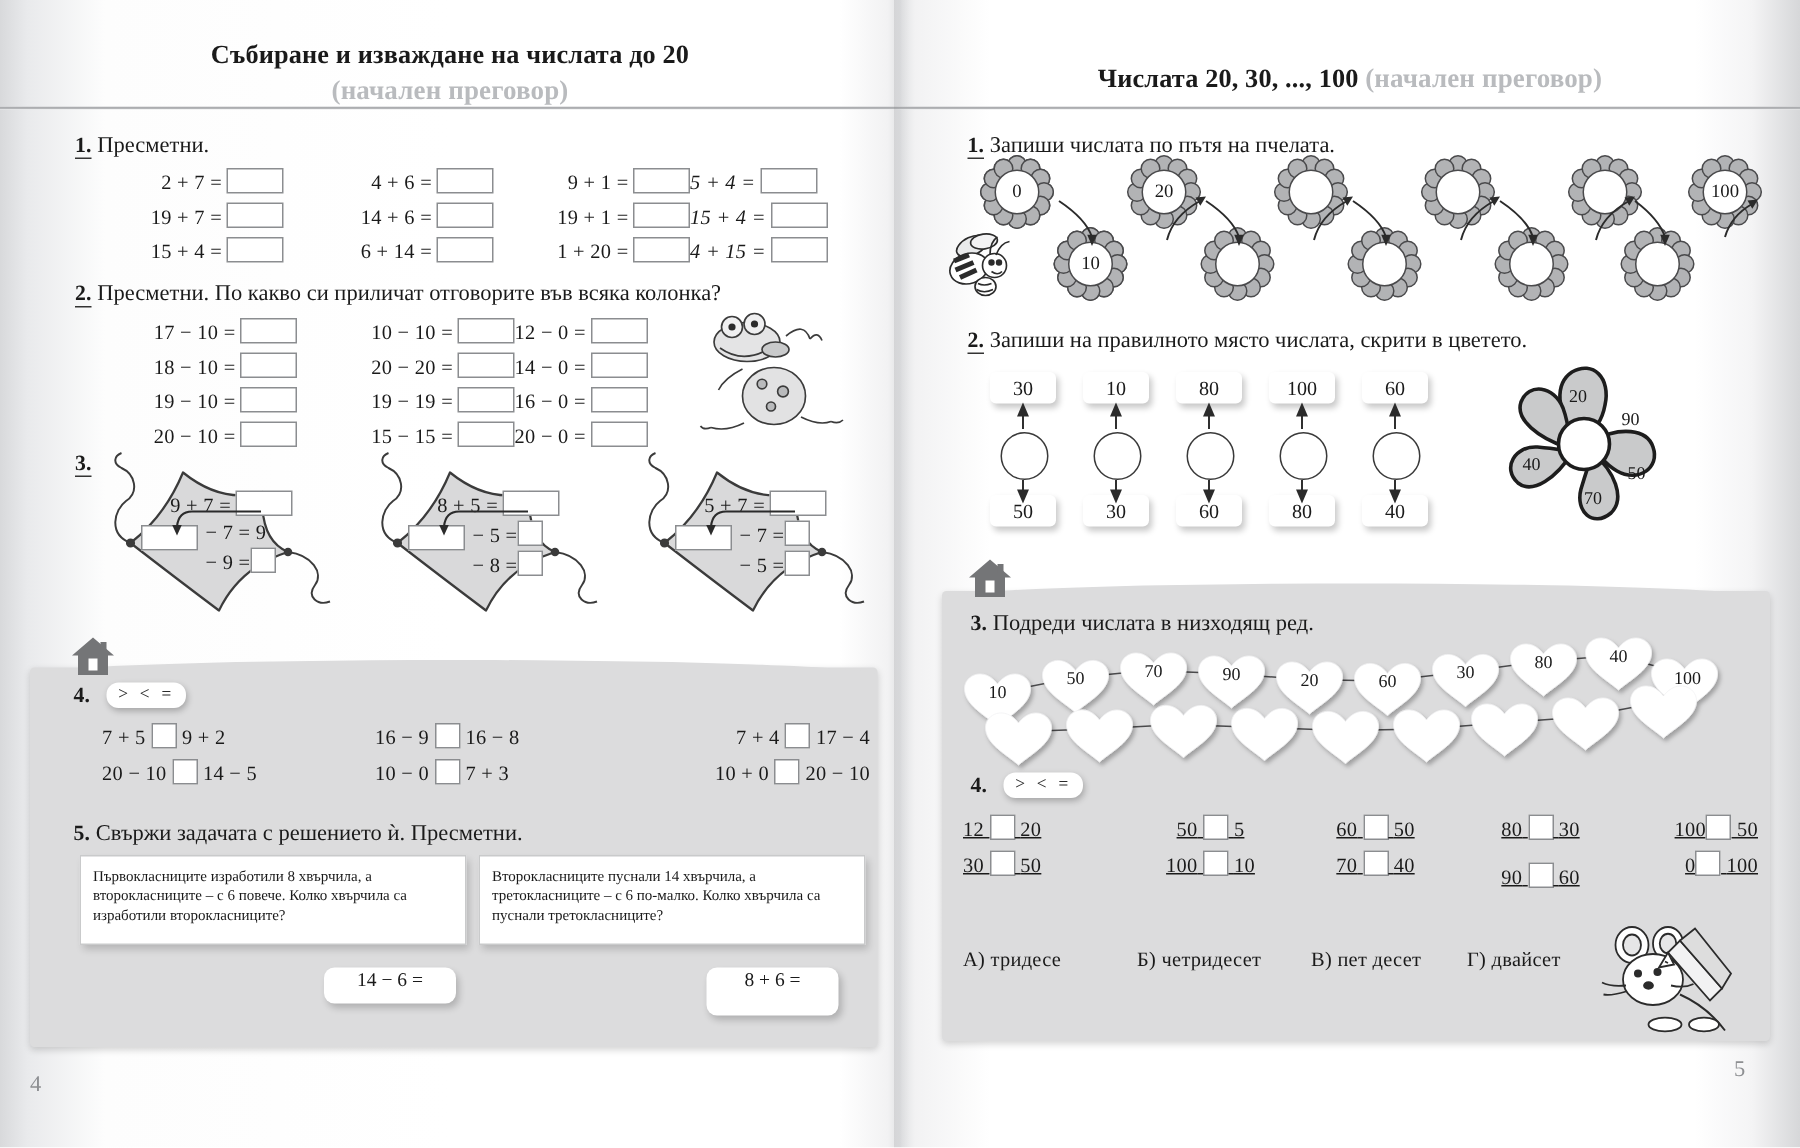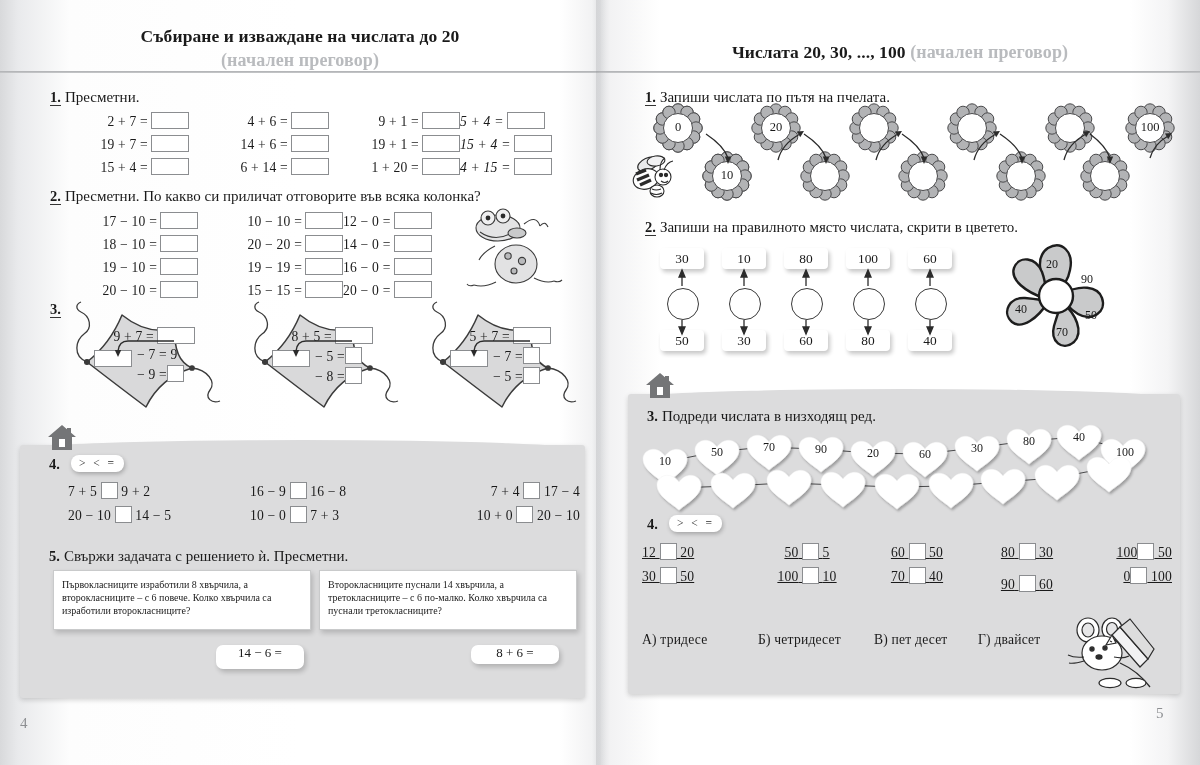--- a/index.html
+++ b/index.html
@@ -308,21 +308,21 @@
     <div class="wcard" style="left:53px;top:570px;width:240px;height:45px;">
       <span>Първокласниците изработили 8 хвърчила, а второкласниците – с 6 повече. Колко хвърчила са изработили второкласниците?</span>
     </div>
     <div class="wcard" style="left:319px;top:570px;width:240px;height:45px;">
       <span>Второкласниците пуснали 14 хвърчила, а третокласниците – с 6 по-малко. Колко хвърчила са пуснали третокласниците?</span>
     </div>
 
     <div class="pill" style="left:216px;top:645px;width:88px;height:24px;">
       <span>14 − 6 =</span>
     </div>
-    <div class="pill" style="left:471px;top:645px;width:88px;height:19px;">
+    <div class="pill" style="left:471px;top:645px;width:88px;height:32px;">
       <span>8 + 6 =</span>
     </div>
 
     <div class="pgno" style="left:20px;top:715px;">4</div>
   </div>
 
   <div class="sheet right">
 
     <div class="hdr" style="top:42px;">
       <div class="hdr-title">

